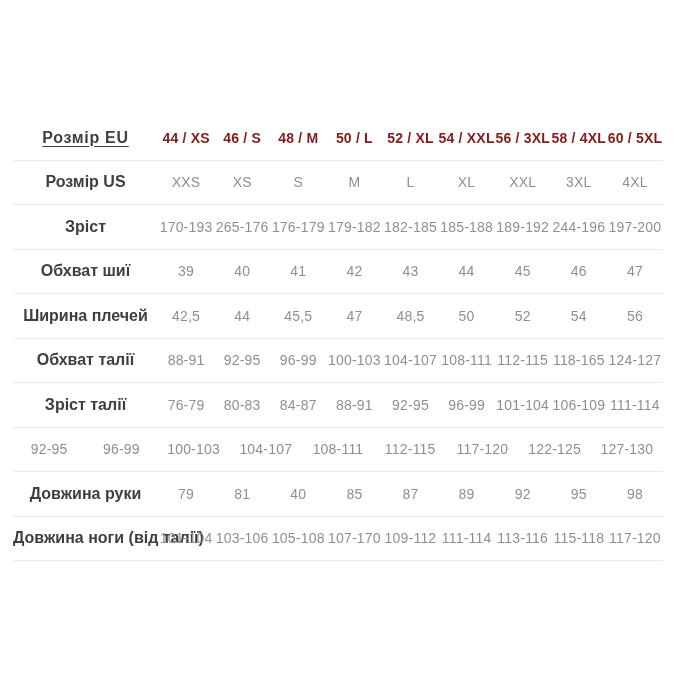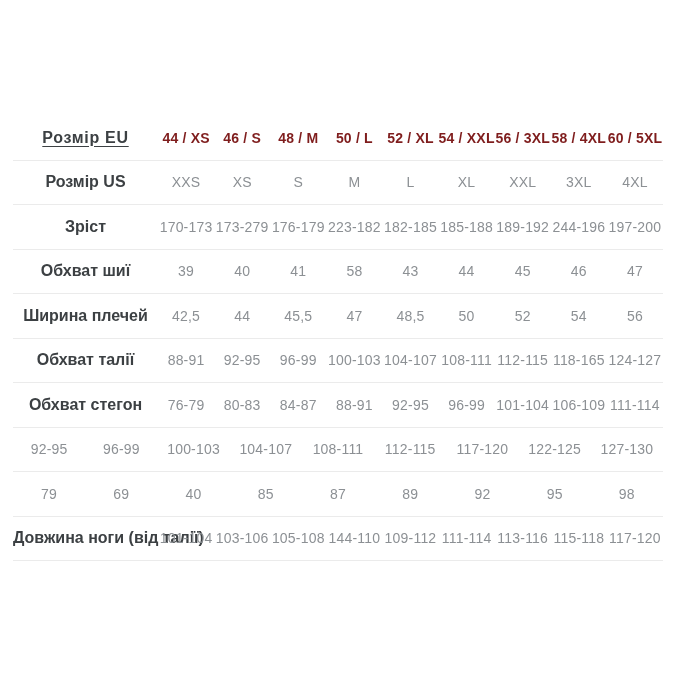--- a/index.html
+++ b/index.html
@@ -73,36 +73,36 @@
         <div class="cell value">S</div>
         <div class="cell value">M</div>
         <div class="cell value">L</div>
         <div class="cell value">XL</div>
         <div class="cell value">XXL</div>
         <div class="cell value">3XL</div>
         <div class="cell value">4XL</div>
       </div>
       <div class="tr">
         <div class="cell label">Зріст</div>
-        <div class="cell value">170-173</div>
-        <div class="cell value">173-279</div>
+        <div class="cell value">170-193</div>
+        <div class="cell value">265-176</div>
         <div class="cell value">176-179</div>
-        <div class="cell value">223-182</div>
+        <div class="cell value">179-182</div>
         <div class="cell value">182-185</div>
         <div class="cell value">185-188</div>
         <div class="cell value">189-192</div>
         <div class="cell value">244-196</div>
         <div class="cell value">197-200</div>
       </div>
       <div class="tr">
         <div class="cell label">Обхват шиї</div>
         <div class="cell value">39</div>
         <div class="cell value">40</div>
         <div class="cell value">41</div>
-        <div class="cell value">58</div>
+        <div class="cell value">42</div>
         <div class="cell value">43</div>
         <div class="cell value">44</div>
         <div class="cell value">45</div>
         <div class="cell value">46</div>
         <div class="cell value">47</div>
       </div>
       <div class="tr">
         <div class="cell label">Ширина плечей</div>
         <div class="cell value">42,5</div>
         <div class="cell value">44</div>
@@ -120,21 +120,21 @@
         <div class="cell value">92-95</div>
         <div class="cell value">96-99</div>
         <div class="cell value">100-103</div>
         <div class="cell value">104-107</div>
         <div class="cell value">108-111</div>
         <div class="cell value">112-115</div>
         <div class="cell value">118-165</div>
         <div class="cell value">124-127</div>
       </div>
       <div class="tr">
-        <div class="cell label">Обхват стегон</div>
+        <div class="cell label">Зріст талії</div>
         <div class="cell value">76-79</div>
         <div class="cell value">80-83</div>
         <div class="cell value">84-87</div>
         <div class="cell value">88-91</div>
         <div class="cell value">92-95</div>
         <div class="cell value">96-99</div>
         <div class="cell value">101-104</div>
         <div class="cell value">106-109</div>
         <div class="cell value">111-114</div>
       </div>
@@ -143,36 +143,37 @@
         <div class="cell value">96-99</div>
         <div class="cell value">100-103</div>
         <div class="cell value">104-107</div>
         <div class="cell value">108-111</div>
         <div class="cell value">112-115</div>
         <div class="cell value">117-120</div>
         <div class="cell value">122-125</div>
         <div class="cell value">127-130</div>
       </div>
       <div class="tr">
+        <div class="cell label">Довжина руки</div>
         <div class="cell value">79</div>
-        <div class="cell value">69</div>
+        <div class="cell value">81</div>
         <div class="cell value">40</div>
         <div class="cell value">85</div>
         <div class="cell value">87</div>
         <div class="cell value">89</div>
         <div class="cell value">92</div>
         <div class="cell value">95</div>
         <div class="cell value">98</div>
       </div>
       <div class="tr">
         <div class="cell label">Довжина ноги (від талії)</div>
         <div class="cell value">101-104</div>
         <div class="cell value">103-106</div>
         <div class="cell value">105-108</div>
-        <div class="cell value">144-110</div>
+        <div class="cell value">107-170</div>
         <div class="cell value">109-112</div>
         <div class="cell value">111-114</div>
         <div class="cell value">113-116</div>
         <div class="cell value">115-118</div>
         <div class="cell value">117-120</div>
       </div>
     </div>
 </div>
 
 </body></html>

